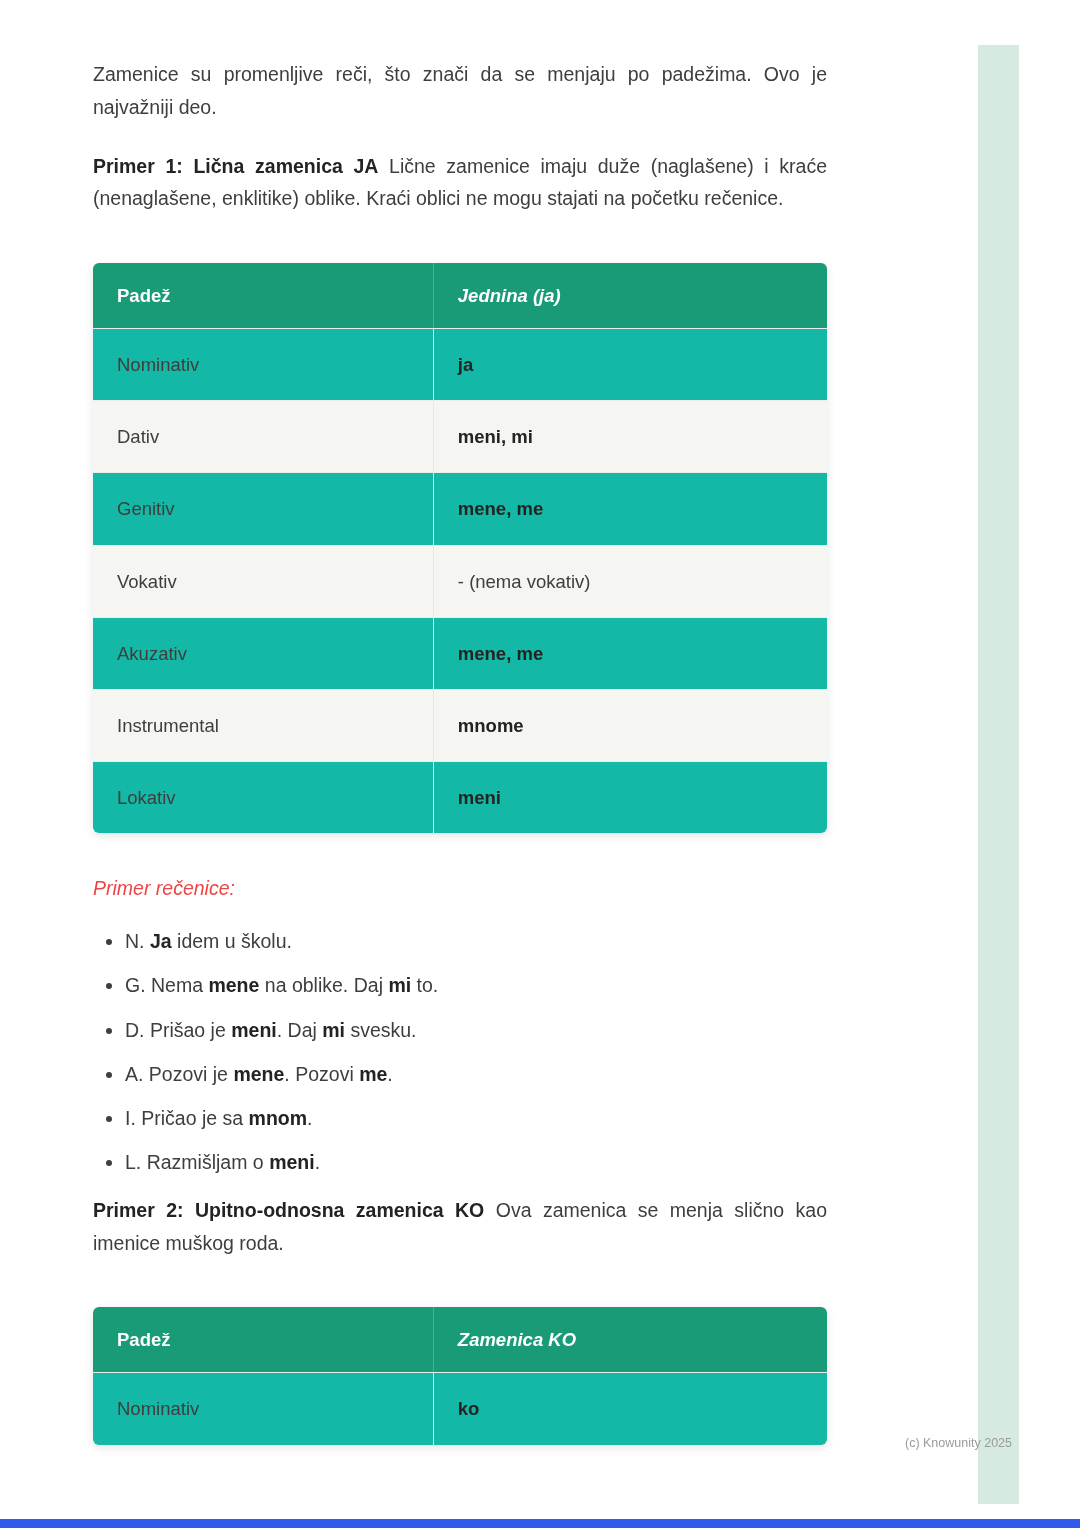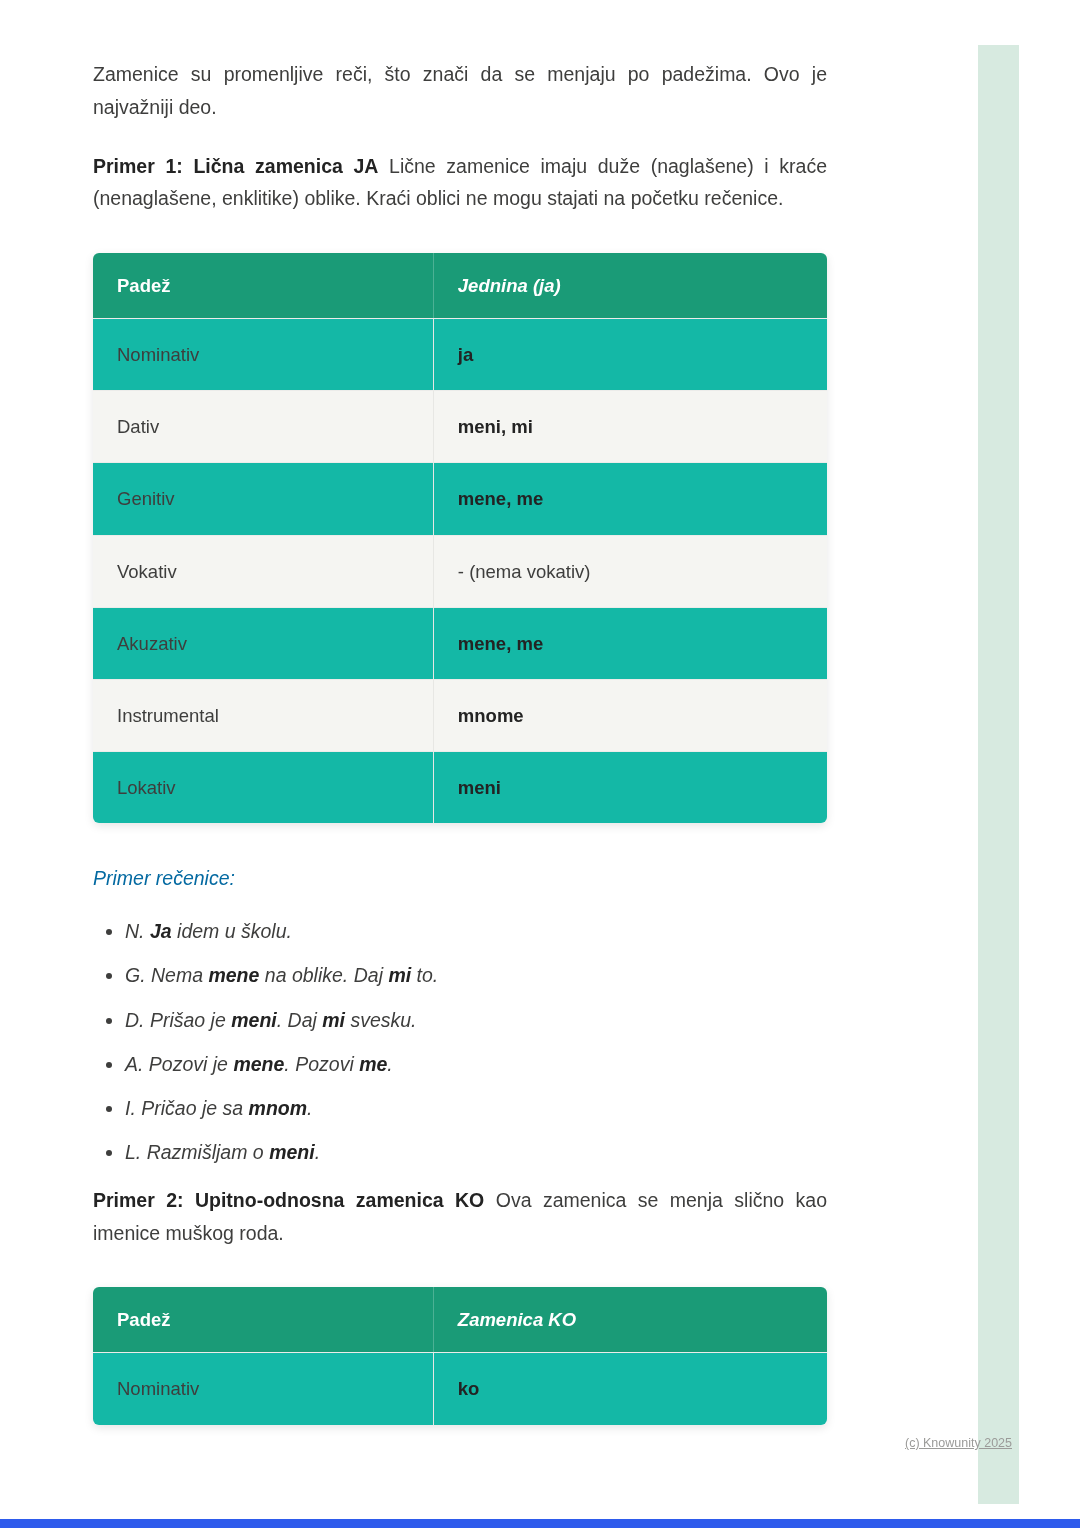--- a/index.html
+++ b/index.html
@@ -33,21 +33,21 @@
   }
   .para {
     font-size:19.5px;
     line-height:1.68;
     text-align:justify;
     margin-bottom:26px;
     color:#3e3e3d;
   }
   .para strong, li strong, td strong { color:#232323; font-weight:700; }
   .table-wrap {
-    margin:38px 0 44px 0;
+    margin:48px 0 44px 0;
     border-radius:6px;
     overflow:hidden;
     box-shadow:0 3px 10px rgba(0,0,0,0.10);
   }
   table.gtable {
     width:100%;
     border-collapse:separate;
     border-spacing:0;
     font-size:18.5px;
   }
@@ -66,43 +66,41 @@
     line-height:1.25;
     background:#14b8a6;
     border-top:1px solid #ececea;
     color:#3e3e3d;
   }
   table.gtable tbody tr:nth-child(even) td { background:#f5f5f2; }
   table.gtable td:last-child { border-left:1px solid #e7e7e4; }
   .examples-title {
     font-style:italic;
     font-size:19.5px;
-    color:#0369a1;
+    color:#ef4444;
     margin:0 0 28px 0;
   }
   ul.example-list {
     list-style:disc;
     padding-left:32px;
     margin:0 0 14px 0;
   }
   ul.example-list li {
     font-size:19.5px;
     line-height:1.4;
     margin-bottom:17px;
     color:#3e3e3d;
-    font-style:italic;
   }
   .copyright {
     position:absolute;
     top:1436px;
     right:68px;
     font-size:12.5px;
     color:#9b9b99;
     z-index:2;
-    text-decoration:underline;
   }
 </style>
 </head>
 <body>
 
 <div class="accent-stripe"></div>
 
 <div class="content">
 
   <p class="para">Zamenice su promenljive reči, što znači da se menjaju po padežima. Ovo je najvažniji deo.</p>

